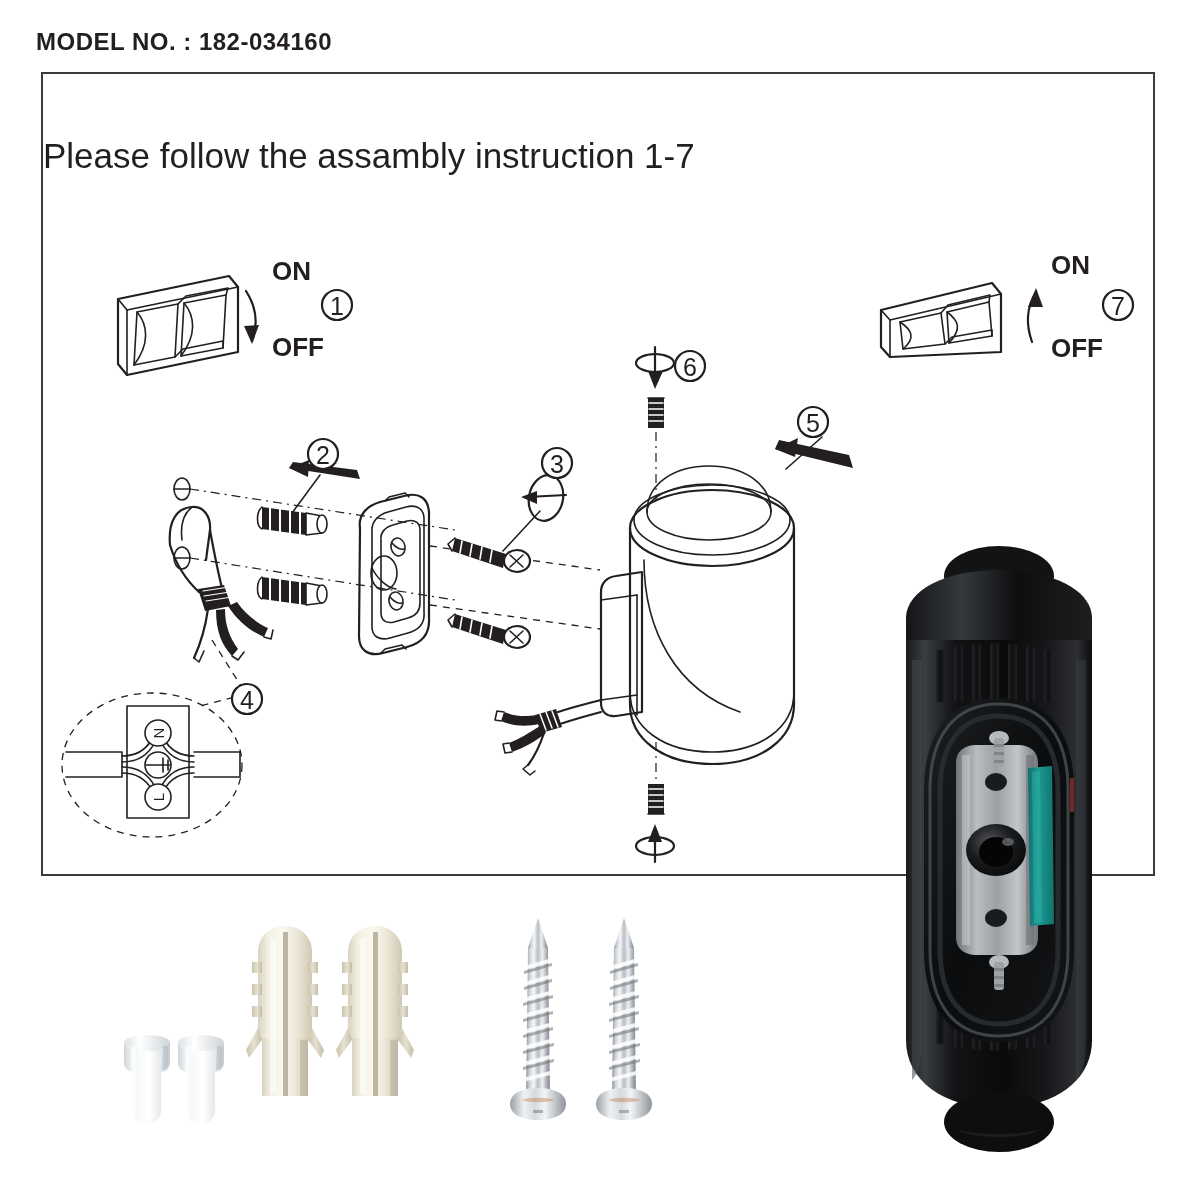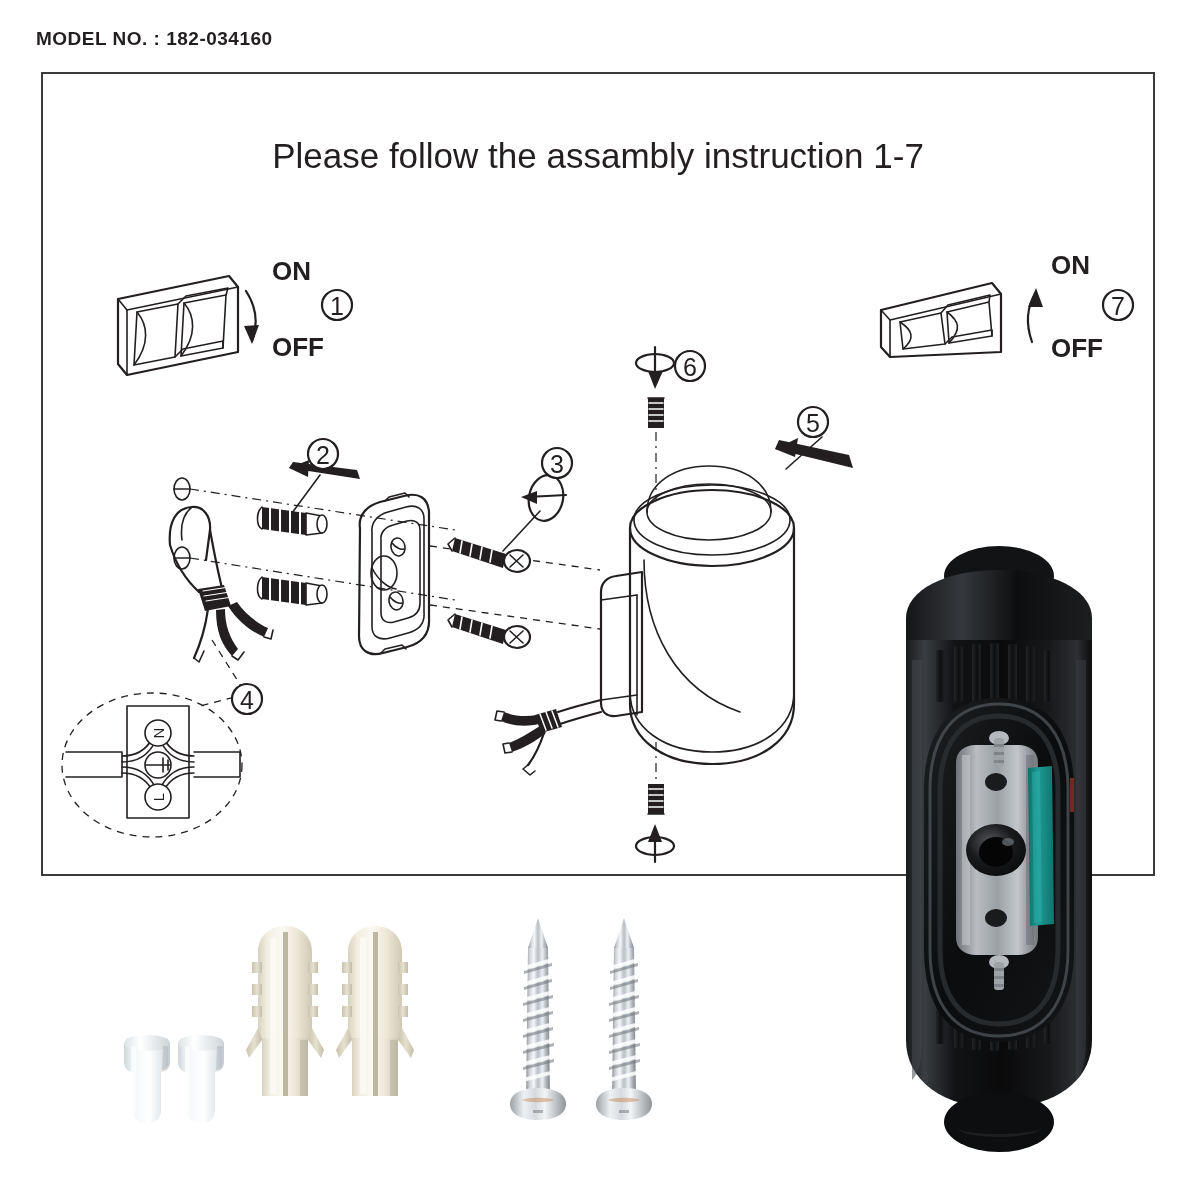--- a/index.html
+++ b/index.html
@@ -17,42 +17,42 @@
   #sheet {
     position: absolute;
     inset: 0;
     background: #ffffff;
   }
   #model-no {
     position: absolute;
     left: 36px;
     top: 28px;
     font-family: "Liberation Sans", sans-serif;
-    font-size: 19px;
+    font-size: 24px;
     font-weight: 700;
     letter-spacing: 0.5px;
     color: #231f20;
     white-space: nowrap;
   }
   #diagram-frame {
     position: absolute;
     left: 41px;
     top: 72px;
     width: 1114px;
     height: 804px;
     border: 2.5px solid #3a3a3a;
     background: #ffffff;
     box-sizing: border-box;
   }
   #diagram-title {
     position: absolute;
     left: 0;
     right: 0;
     top: 62px;
-    text-align: center;
+    text-align: left;
     font-size: 35px;
     font-weight: 400;
     color: #231f20;
     font-family: "Liberation Sans", sans-serif;
   }
   .svg-layer {
     position: absolute;
     left: 0;
     top: 0;
     width: 1200px;

